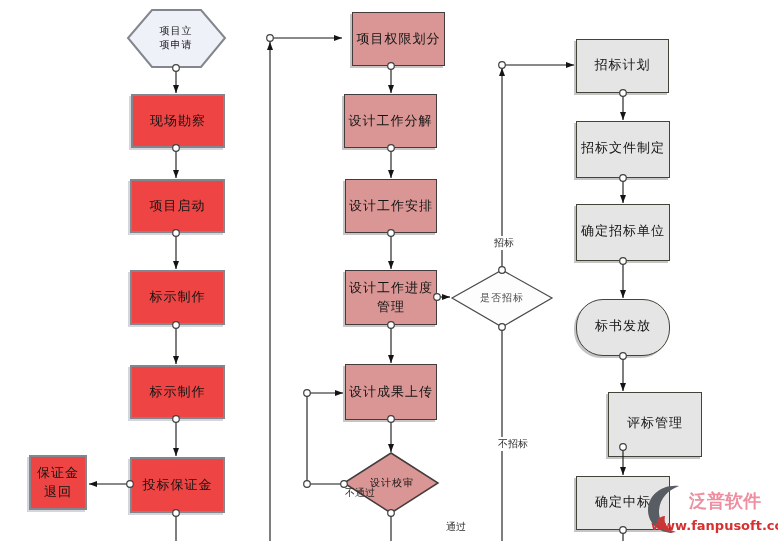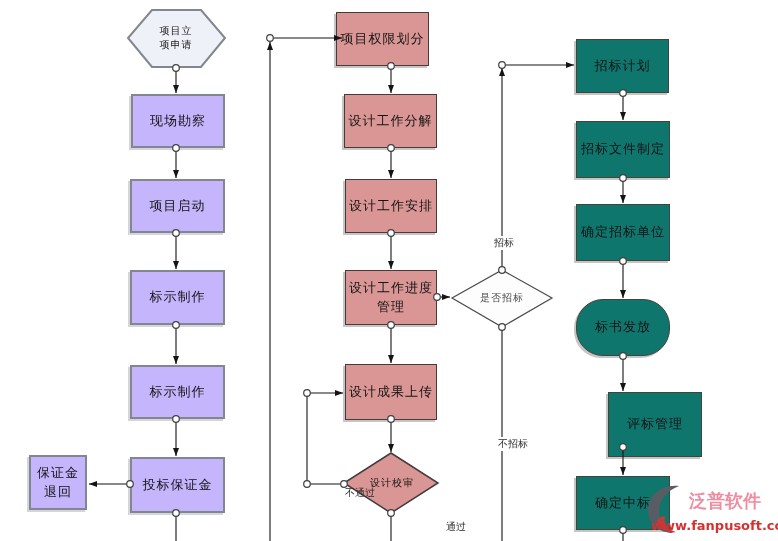--- a/index.html
+++ b/index.html
@@ -5,23 +5,23 @@
   html,body{margin:0;padding:0;background:#fff;}
   .stage{
     position:relative;width:778px;height:541px;background:#ffffff;
     font-family:"DejaVu Sans",sans-serif;overflow:hidden;
   }
   .node{
     position:absolute;box-sizing:border-box;display:flex;align-items:center;justify-content:center;
     text-align:center;font-size:13px;line-height:1.4;color:#141414;white-space:pre-line;
     letter-spacing:1px;z-index:2;
   }
-  .node-light{background:#c4b5fd;border:2px solid #84868f;box-shadow:-2px 2px 0 rgba(160,165,178,.45);}
+  .node-light{background:#ef4444;border:2px solid #84868f;box-shadow:-2px 2px 0 rgba(160,165,178,.45);}
   .node-red{background:#d99694;border:1.5px solid #443c3c;box-shadow:-2px 2px 0 rgba(140,140,140,.5);}
-  .node-green{background:#0f766e;border:1.5px solid #404538;box-shadow:-2px 2px 0 rgba(140,140,140,.5);}
+  .node-green{background:#e5e5e5;border:1.5px solid #404538;box-shadow:-2px 2px 0 rgba(140,140,140,.5);font-family:Liberation Mono, monospace;}
   .overlay{position:absolute;left:0;top:0;z-index:3;pointer-events:none;}
   .shape-label{
     position:absolute;z-index:4;display:flex;align-items:center;justify-content:center;
     text-align:center;font-size:10px;line-height:1.4;color:#141414;white-space:pre-line;letter-spacing:1px;
   }
   .decision-text{color:#4a4a4a;}
   .edge-label{
     position:absolute;z-index:4;font-size:10px;color:#2b2b2b;background:#fff;
     padding:0 2px;line-height:14px;white-space:nowrap;
   }
@@ -122,21 +122,21 @@
 项申请</div>
 
   <div class="node node-light" style="left:131px;top:94px;width:94px;height:54px;">现场勘察</div>
   <div class="node node-light" style="left:130px;top:179px;width:95px;height:54px;">项目启动</div>
   <div class="node node-light" style="left:130px;top:270px;width:95px;height:55px;">标示制作</div>
   <div class="node node-light" style="left:130px;top:365px;width:95px;height:54px;">标示制作</div>
   <div class="node node-light" style="left:130px;top:457px;width:95px;height:56px;">投标保证金</div>
   <div class="node node-light" style="left:29px;top:455px;width:58px;height:55px;">保证金
 退回</div>
 
-  <div class="node node-red" style="left:336px;top:12px;width:93px;height:54px;">项目权限划分</div>
+  <div class="node node-red" style="left:352px;top:12px;width:93px;height:54px;">项目权限划分</div>
   <div class="node node-red" style="left:344px;top:94px;width:93px;height:54px;">设计工作分解</div>
   <div class="node node-red" style="left:345px;top:179px;width:92px;height:54px;">设计工作安排</div>
   <div class="node node-red" style="left:345px;top:270px;width:92px;height:55px;">设计工作进度
 管理</div>
   <div class="node node-red" style="left:345px;top:364px;width:92px;height:56px;">设计成果上传</div>
 
   <div class="shape-label" style="left:352px;top:471px;width:80px;height:24px;">设计校审</div>
   <div class="shape-label decision-text" style="left:462px;top:287px;width:80px;height:22px;">是否招标</div>
 
   <div class="node node-green" style="left:576px;top:39px;width:93px;height:54px;">招标计划</div>

